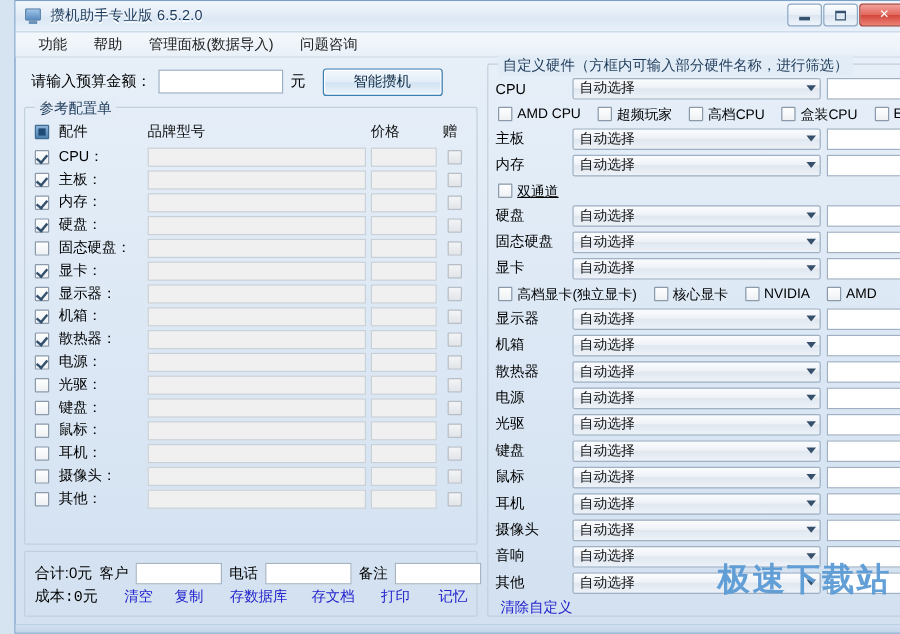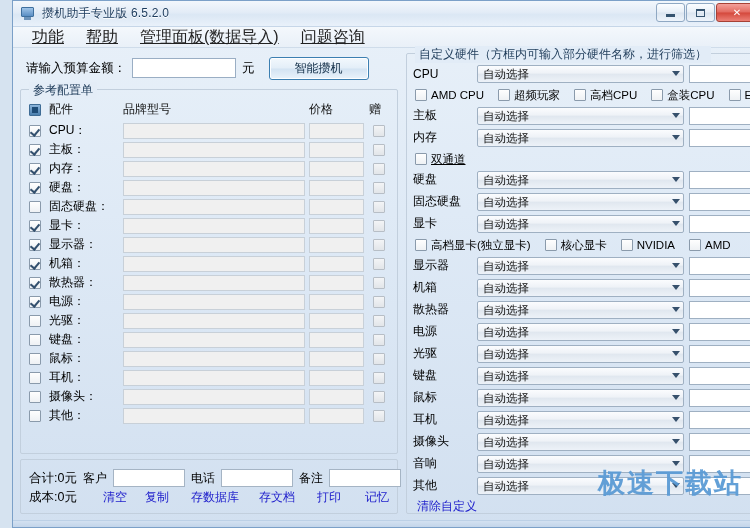--- a/index.html
+++ b/index.html
@@ -55,23 +55,22 @@
   .glyph-min { display:block; width:9px; height:3px; background:#35536f; margin-top:6px; }
   .glyph-max { display:block; width:9px; height:8px; border:1px solid #35536f; border-top-width:2px; }
   
   .menubar {
     height:21px; flex:0 0 21px;
     display:flex; align-items:center; padding-left:8px;
     background:linear-gradient(180deg,#f4f8fc,#e9f0f8);
     border-bottom:1px solid #cfdcea;
   }
   .menuitem {
-    padding:17px 11px; font-size:16px; color:#222; cursor:default;
+    padding:17px 11px; font-size:12px; color:#222; cursor:default;
     white-space:nowrap;
-    text-decoration:underline;
   }
   
   .content { flex:1; display:flex; padding:5px 5px 6px 5px; gap:6px; min-height:0; }
   .left-pane { width:382px; flex:0 0 382px; display:flex; flex-direction:column; }
   .right-pane { flex:1; min-width:0; }
 
   
   .budget-row { display:flex; align-items:center; height:30px; padding-left:8px; gap:6px; }
   .budget-label { font-size:12.5px; color:#000; }
   .budget-input {
@@ -144,21 +143,21 @@
   .sumrow { display:flex; align-items:flex-end; gap:6px; height:22px; }
   .totals { width:64px; font-size:12.5px; white-space:nowrap; }
   .sfield-label { font-size:12px; white-space:nowrap; }
   .sfield {
     height:18px; border:1px solid #a5b4c4; background:#fff;
     font-family:inherit; font-size:11px; outline:none; padding:0 3px;
   }
   .sf-cust { width:72px; }
   .sf-phone { width:72px; }
   .sf-note { width:72px; }
-  .linkrow { display:flex; align-items:center; gap:0; height:20px; }
+  .linkrow { display:flex; align-items:center; gap:0; height:20px;font-family:Liberation Mono, monospace; }
   .link {
     color:#2222cc; font-size:12px; cursor:pointer; white-space:nowrap;
   }
 
   
   .rgroup {
     position:relative; height:100%;
     border:1px solid #c2cfdd; border-radius:2px;
     padding:9px 6px 4px 6px;
   }

